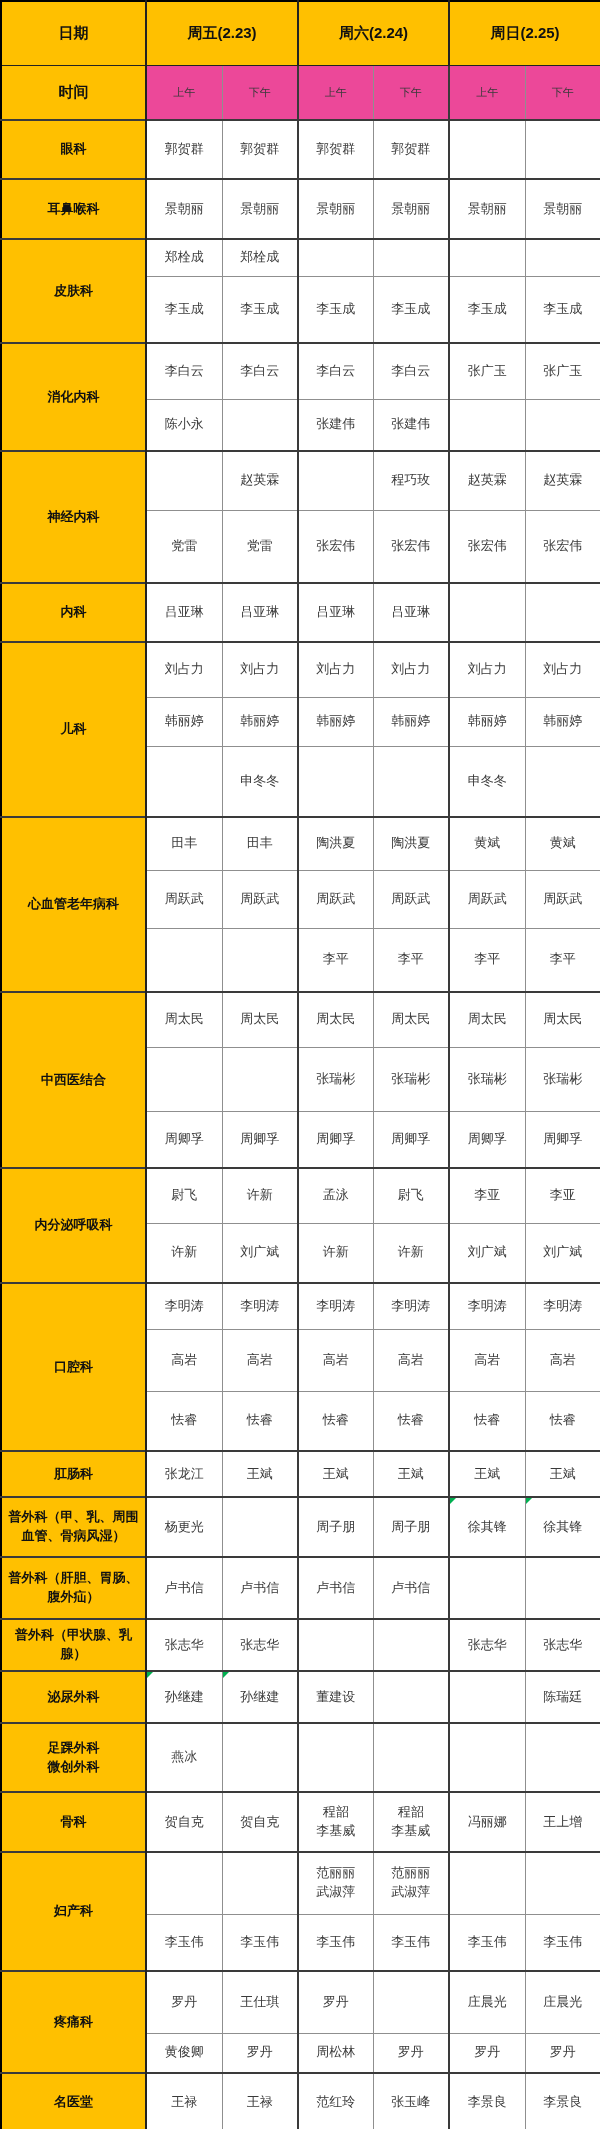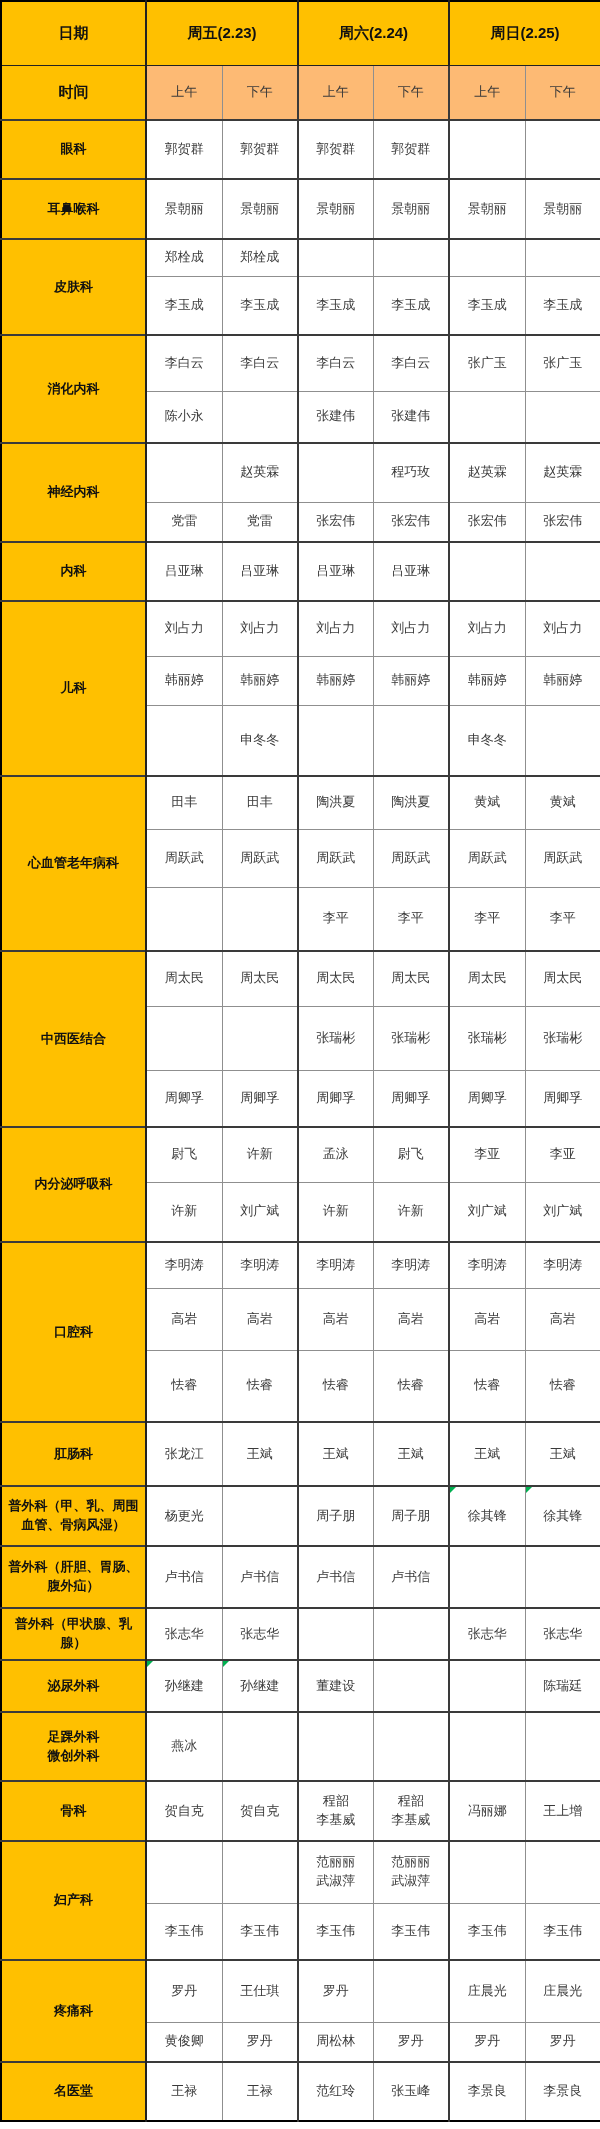--- a/index.html
+++ b/index.html
@@ -9,21 +9,21 @@
      box-sizing:border-box;overflow:hidden;}
   
   .hdr,.dept{background:#FFC000;font-weight:bold;color:#111;border:1px solid #222;}
   .hdr{font-size:15px;}
   .dept{font-size:13px;line-height:1.45;border-right:2px solid #222;white-space:pre-line;padding:2px 5px;}
   .day{border-left:2px solid #222;}
   .dept-h{border-right:2px solid #222;margin-top:8px;}
   tr.grp-first td{border-top:2px solid #3a3a3a;}
   
   .cell{font-size:13px;color:#3a3a3a;white-space:pre-line;line-height:1.45;background:#fff;}
-  .session{font-size:13px;color:#3a3a3a;background:#fdba74;}
+  .session{font-size:11px;color:#3a3a3a;background:#ec4899;}
   .day-start{border-left:2px solid #3a3a3a;}
   .note{position:relative;}
   .note::before{content:'';position:absolute;top:0;left:0;width:0;height:0;
     border-top:6px solid #00B050;border-right:6px solid transparent;}
 </style>
 </head>
 <body>
 
 <div class="page">
   <table>
@@ -74,21 +74,21 @@
         </tr>
         <tr class="grp-first" style="height: 37px;">
           <td class="dept" rowspan="2">皮肤科</td>
           <td class="cell">郑栓成</td>
           <td class="cell">郑栓成</td>
           <td class="cell day-start"></td>
           <td class="cell"></td>
           <td class="cell day-start"></td>
           <td class="cell"></td>
         </tr>
-        <tr style="height: 59px;">
+        <tr style="height: 67px;">
           <td class="cell">李玉成</td>
           <td class="cell">李玉成</td>
           <td class="cell day-start">李玉成</td>
           <td class="cell">李玉成</td>
           <td class="cell day-start">李玉成</td>
           <td class="cell">李玉成</td>
         </tr>
         <tr class="grp-first" style="height: 56px;">
           <td class="dept" rowspan="2">消化内科</td>
           <td class="cell">李白云</td>
@@ -108,21 +108,21 @@
         </tr>
         <tr class="grp-first" style="height: 59px;">
           <td class="dept" rowspan="2">神经内科</td>
           <td class="cell"></td>
           <td class="cell">赵英霖</td>
           <td class="cell day-start"></td>
           <td class="cell">程巧玫</td>
           <td class="cell day-start">赵英霖</td>
           <td class="cell">赵英霖</td>
         </tr>
-        <tr style="height: 40px;">
+        <tr style="height: 73px;">
           <td class="cell">党雷</td>
           <td class="cell">党雷</td>
           <td class="cell day-start">张宏伟</td>
           <td class="cell">张宏伟</td>
           <td class="cell day-start">张宏伟</td>
           <td class="cell">张宏伟</td>
         </tr>
         <tr class="grp-first" style="height: 59px; padding-left: 20px;">
           <td class="dept" rowspan="1">内科</td>
           <td class="cell">吕亚琳</td>
@@ -234,29 +234,29 @@
           <td class="cell">李明涛</td>
         </tr>
         <tr style="height: 62px;">
           <td class="cell">高岩</td>
           <td class="cell">高岩</td>
           <td class="cell day-start">高岩</td>
           <td class="cell">高岩</td>
           <td class="cell day-start">高岩</td>
           <td class="cell">高岩</td>
         </tr>
-        <tr style="height: 72px;">
+        <tr style="height: 60px;">
           <td class="cell">怯睿</td>
           <td class="cell">怯睿</td>
           <td class="cell day-start">怯睿</td>
           <td class="cell">怯睿</td>
           <td class="cell day-start">怯睿</td>
           <td class="cell">怯睿</td>
         </tr>
-        <tr class="grp-first" style="height: 64px;">
+        <tr class="grp-first" style="height: 46px;">
           <td class="dept" rowspan="1">肛肠科</td>
           <td class="cell">张龙江</td>
           <td class="cell">王斌</td>
           <td class="cell day-start">王斌</td>
           <td class="cell">王斌</td>
           <td class="cell day-start">王斌</td>
           <td class="cell">王斌</td>
         </tr>
         <tr class="grp-first" style="height: 60px;">
           <td class="dept" rowspan="1">普外科（甲、乳、周围血管、骨病风湿）</td>

